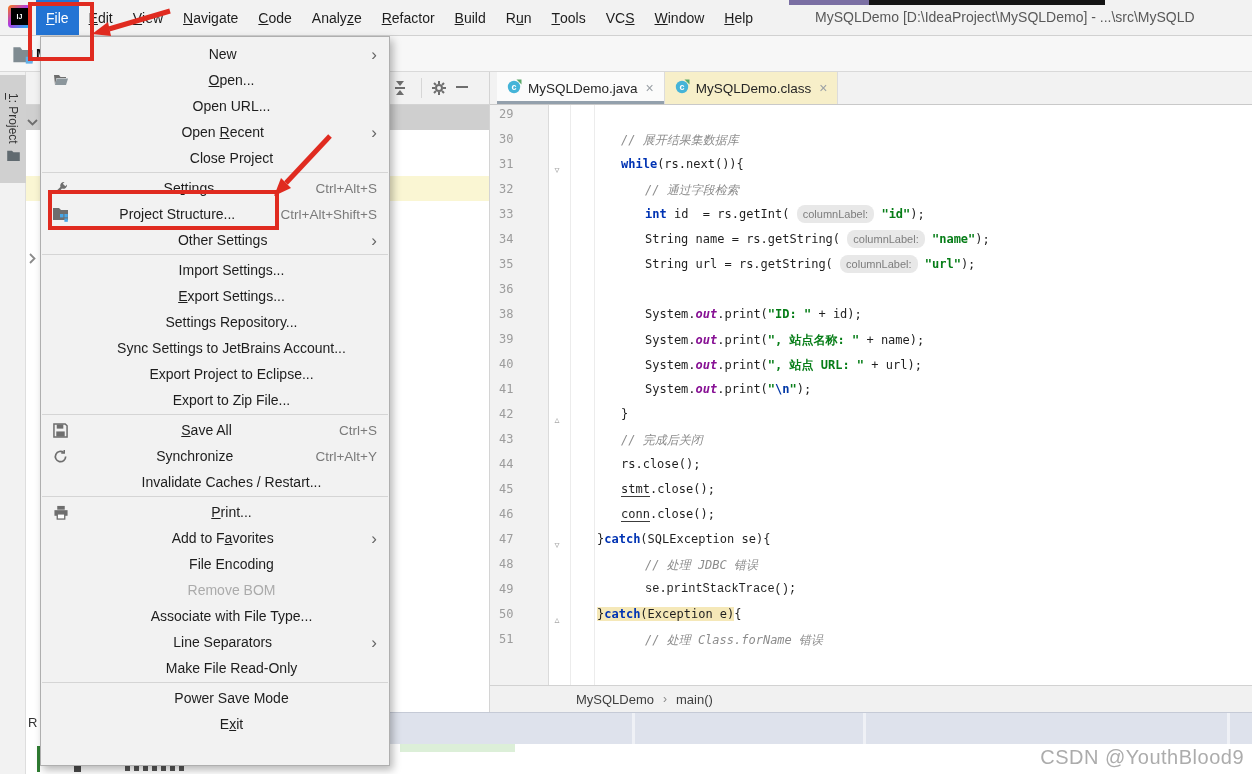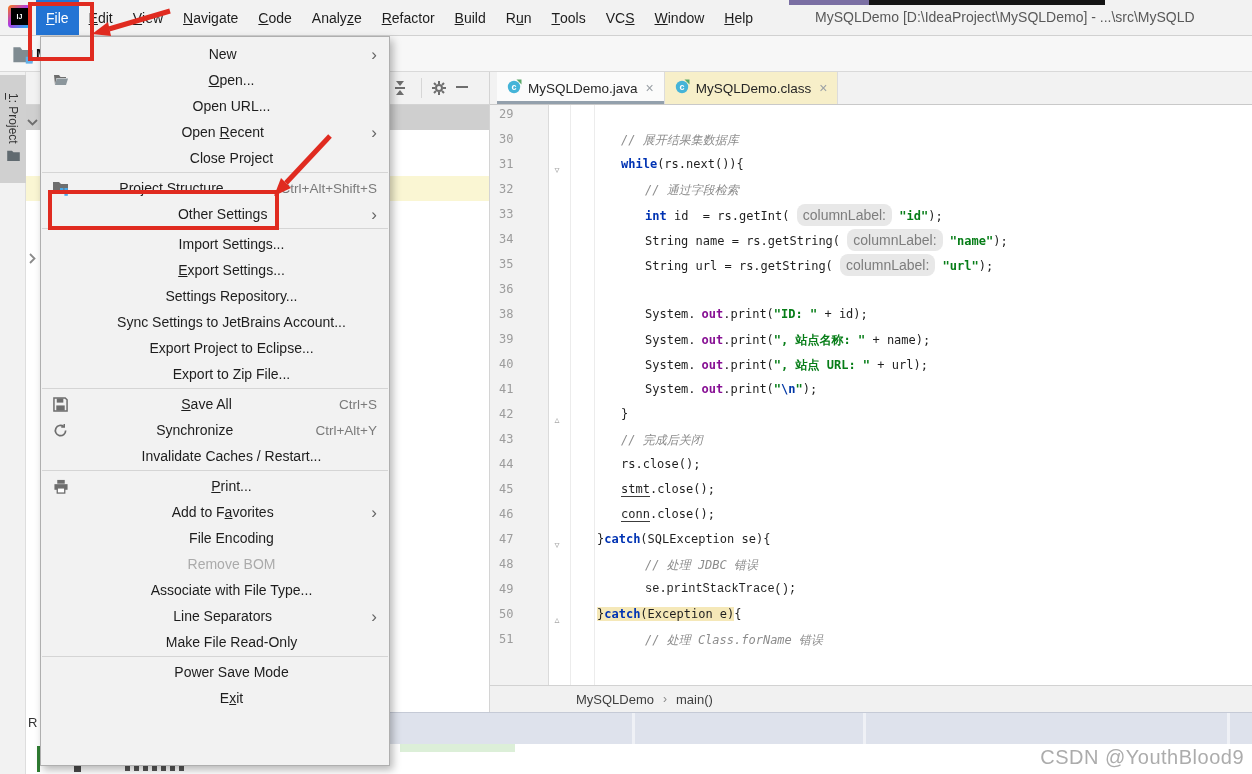--- a/index.html
+++ b/index.html
@@ -42,25 +42,25 @@
   .ind-guide{top:0;width:1px;height:580px;background:#ECECEC;}
   #code-rows{position:absolute;left:0;top:2px;width:762px;}
   .crow{height:25px;line-height:25px;position:relative;white-space:nowrap;}
   .ln{display:inline-block;width:59px;padding-left:9px;box-sizing:border-box;color:#9C9C9C;
       font:12px "DejaVu Sans Mono",monospace;vertical-align:top;}
   .fold{position:absolute;left:60px;top:0;width:14px;text-align:center;color:#A9A9A9;font-size:10px;}
   .code{display:inline-block;white-space:pre;font:12px "DejaVu Sans Mono",monospace;color:#1f1f1f;vertical-align:top;}
   .tk-k{color:#0033B3;font-weight:bold;margin-top:8px;}
   .tk-s{color:#067D17;font-weight:bold;}
   .tk-c{color:#8C8C8C;font-style:italic;}
-  .tk-f{color:#871094;font-weight:bold;margin-left:6px;}
+  .tk-f{color:#871094;font-style:italic;font-weight:bold;}
   .tk-e{color:#0037A6;font-weight:bold;}
   .tk-u{border-bottom:1px solid #3c3c3c;}
   .tk-h{background:#E8E8E8;color:#7d7d7d;border-radius:8px;padding:3px 6px;
-        font-family:"Liberation Sans",sans-serif;font-size:14px;}
+        font-family:"Liberation Sans",sans-serif;font-size:11px;}
   .hl{background:#F5E8B8;}
   
   #crumbbar{left:490px;top:685px;width:762px;height:27px;background:#F1F1F1;border-top:1px solid #D2D2D2;
             box-sizing:border-box;display:flex;align-items:center;padding-left:86px;font-size:13px;color:#3F3F3F;}
   .crumb-sep{color:#8A8A8A;margin:0 9px;font-size:12px;}
   
   #lavbar{left:40px;top:712px;width:1212px;height:32px;background:#DEE2EC;border-top:1px solid #C5CAD6;box-sizing:border-box;}
   .lav-div{top:713px;width:3px;height:31px;background:#EFF1F6;}
   #bottom-strip{left:26px;top:744px;width:1226px;height:30px;background:#fff;}
   #green-strip{left:400px;top:744px;width:115px;height:8px;background:#DCEFD8;}
@@ -259,20 +259,29 @@
       <span class="sub">›</span>
     </div>
     <div class="mi">
       <span class="ic"></span>
       <span class="lbl">Close Project</span>
     </div>
     <div class="msep"></div>
     <div class="mi">
       <span class="ic">
         <svg width="16" height="16" viewBox="0 0 16 16">
+          <path d="M14 4.5A3.8 3.8 0 0 1 9 8.6L4 13.7 2.3 12 7.4 7A3.8 3.8 0 0 1 11.5 2l-1.7 1.7 2.5 2.5z" fill="#6E6E6E"></path>
+        </svg>
+      </span>
+      <span class="lbl">Se<u>t</u>tings...</span>
+      <span class="sc">Ctrl+Alt+S</span>
+    </div>
+    <div class="mi">
+      <span class="ic">
+        <svg width="16" height="16" viewBox="0 0 16 16">
           <path d="M0 2h6l2 2h7v10H0z" fill="#6E6E6E"></path>
           <rect x="7" y="8" width="3.4" height="3.4" fill="#48A7E8"></rect>
           <rect x="11.4" y="8" width="3.4" height="3.4" fill="#48A7E8"></rect>
           <rect x="11.4" y="12.4" width="3.4" height="3.4" fill="#48A7E8"></rect>
         </svg>
       </span>
       <span class="lbl">Project Structure...</span>
       <span class="sc">Ctrl+Alt+Shift+S</span>
     </div>
     <div class="mi">

